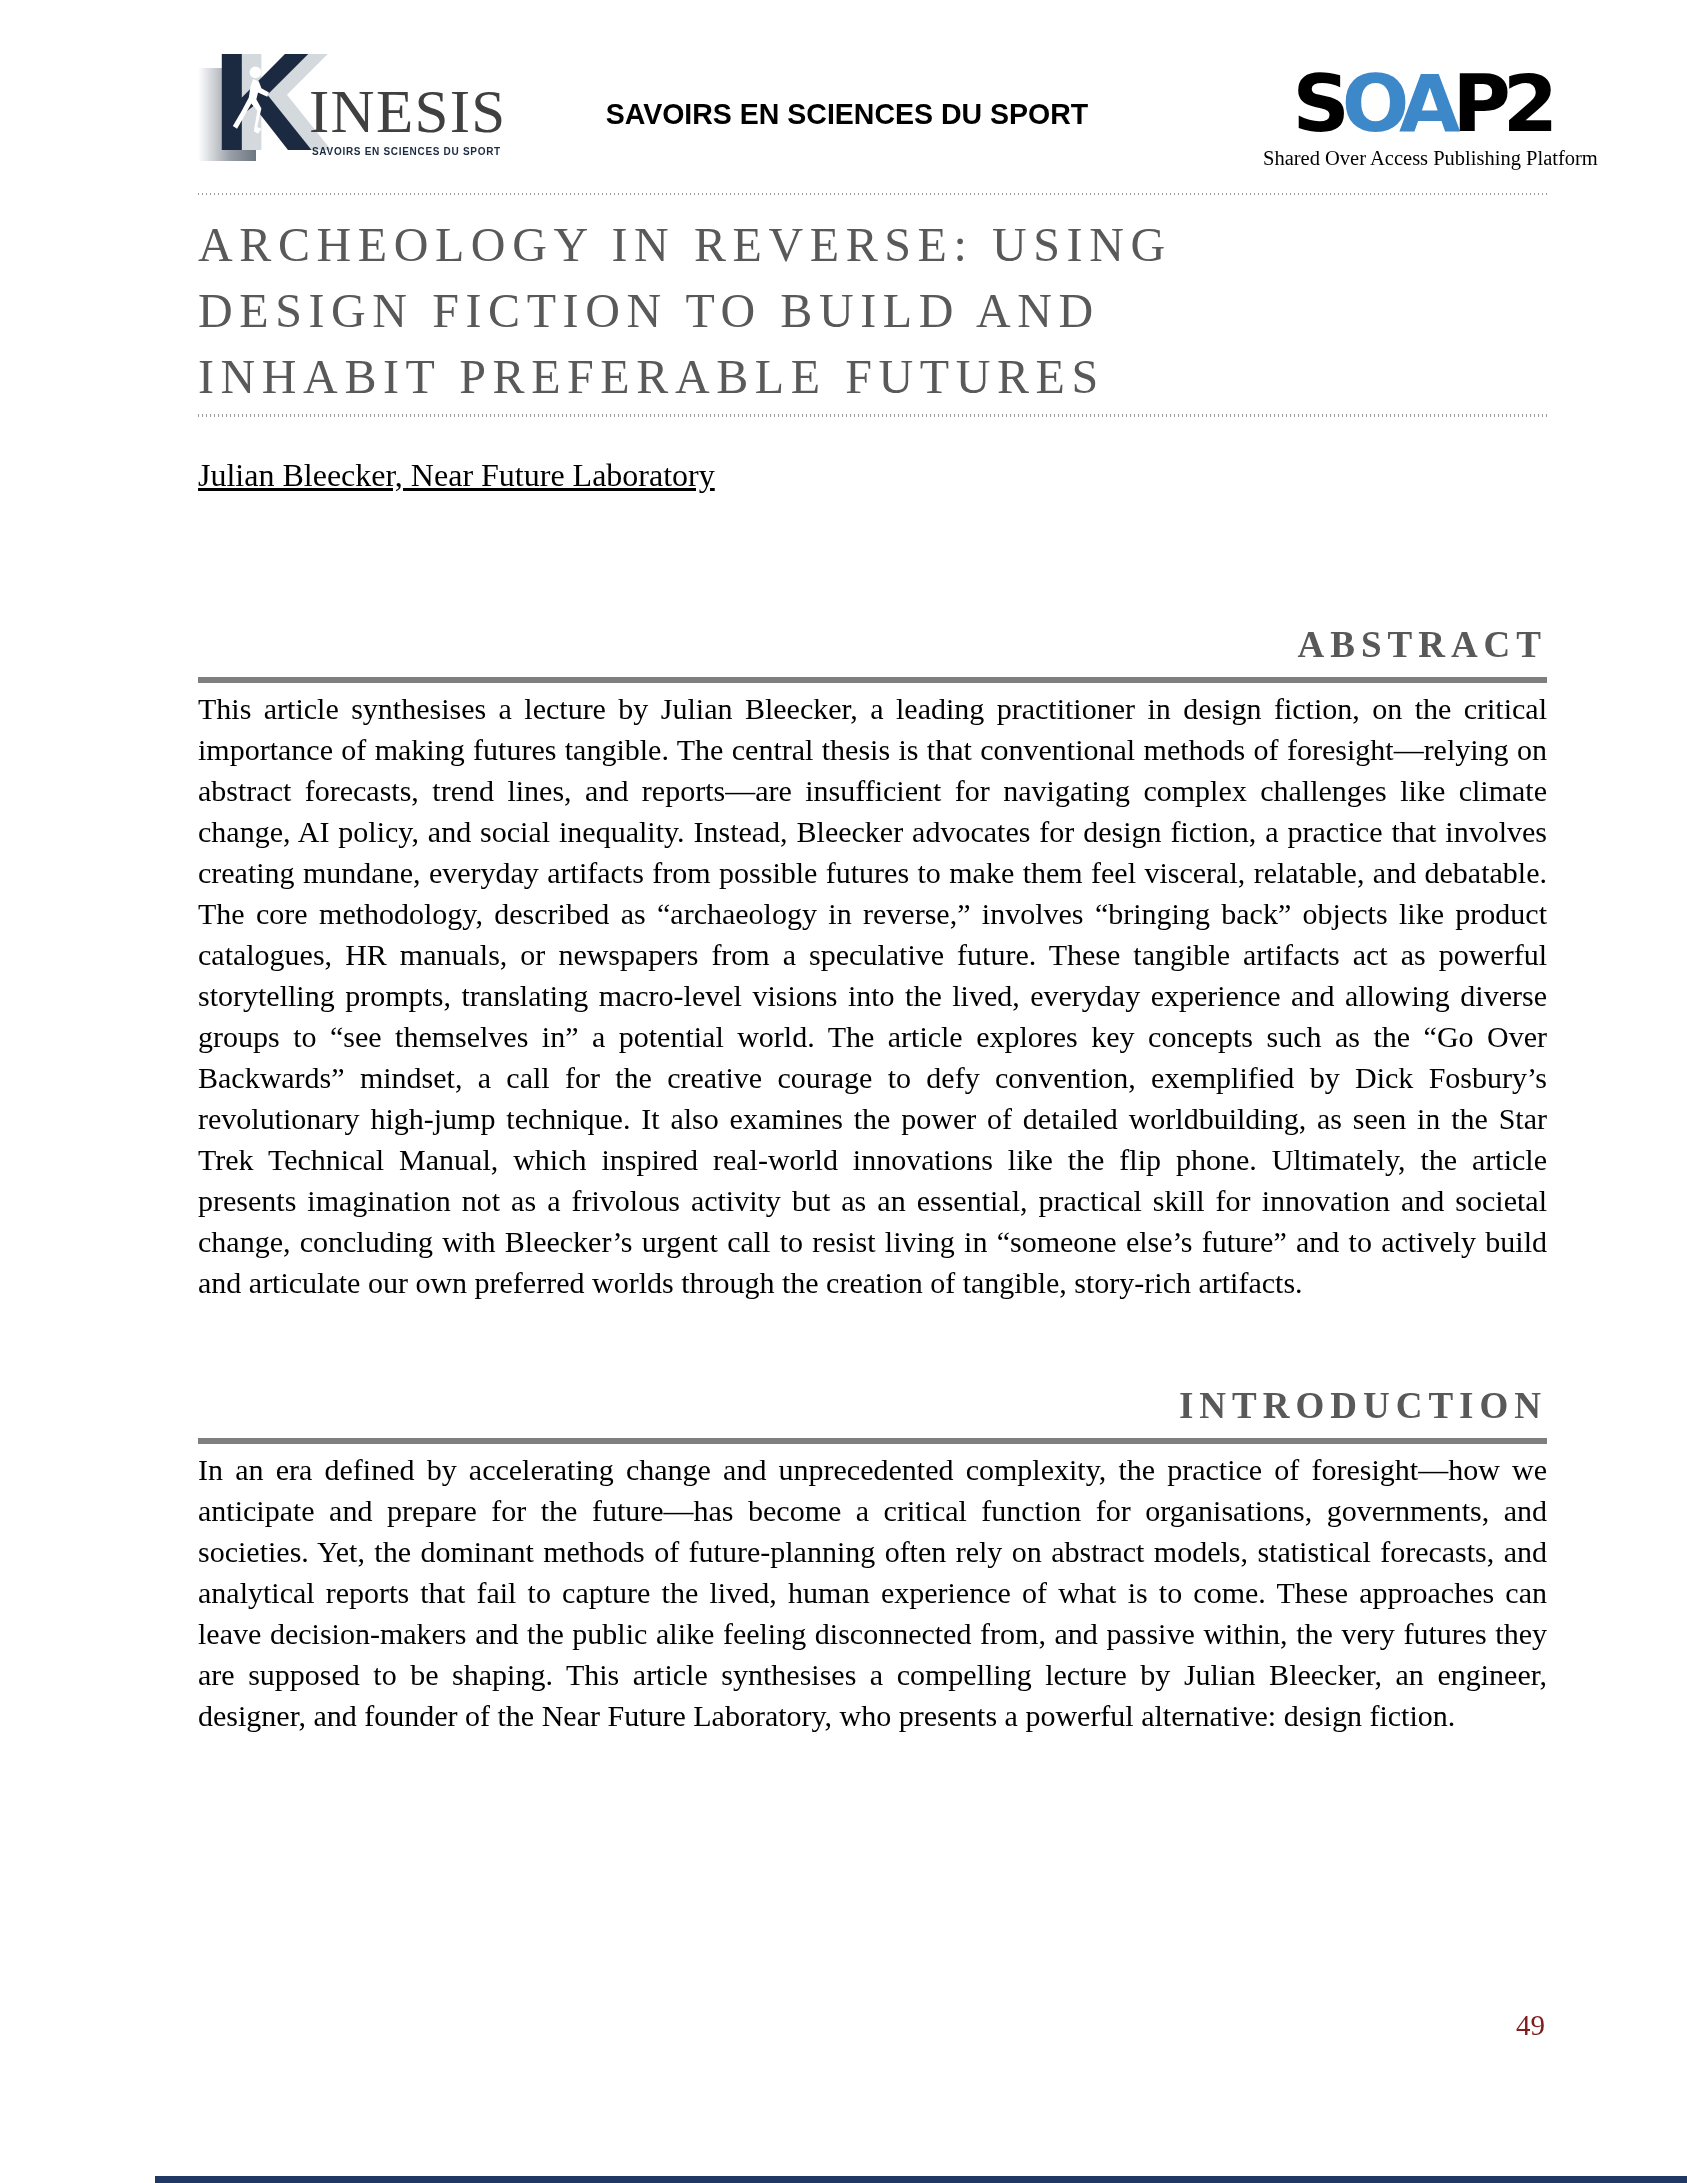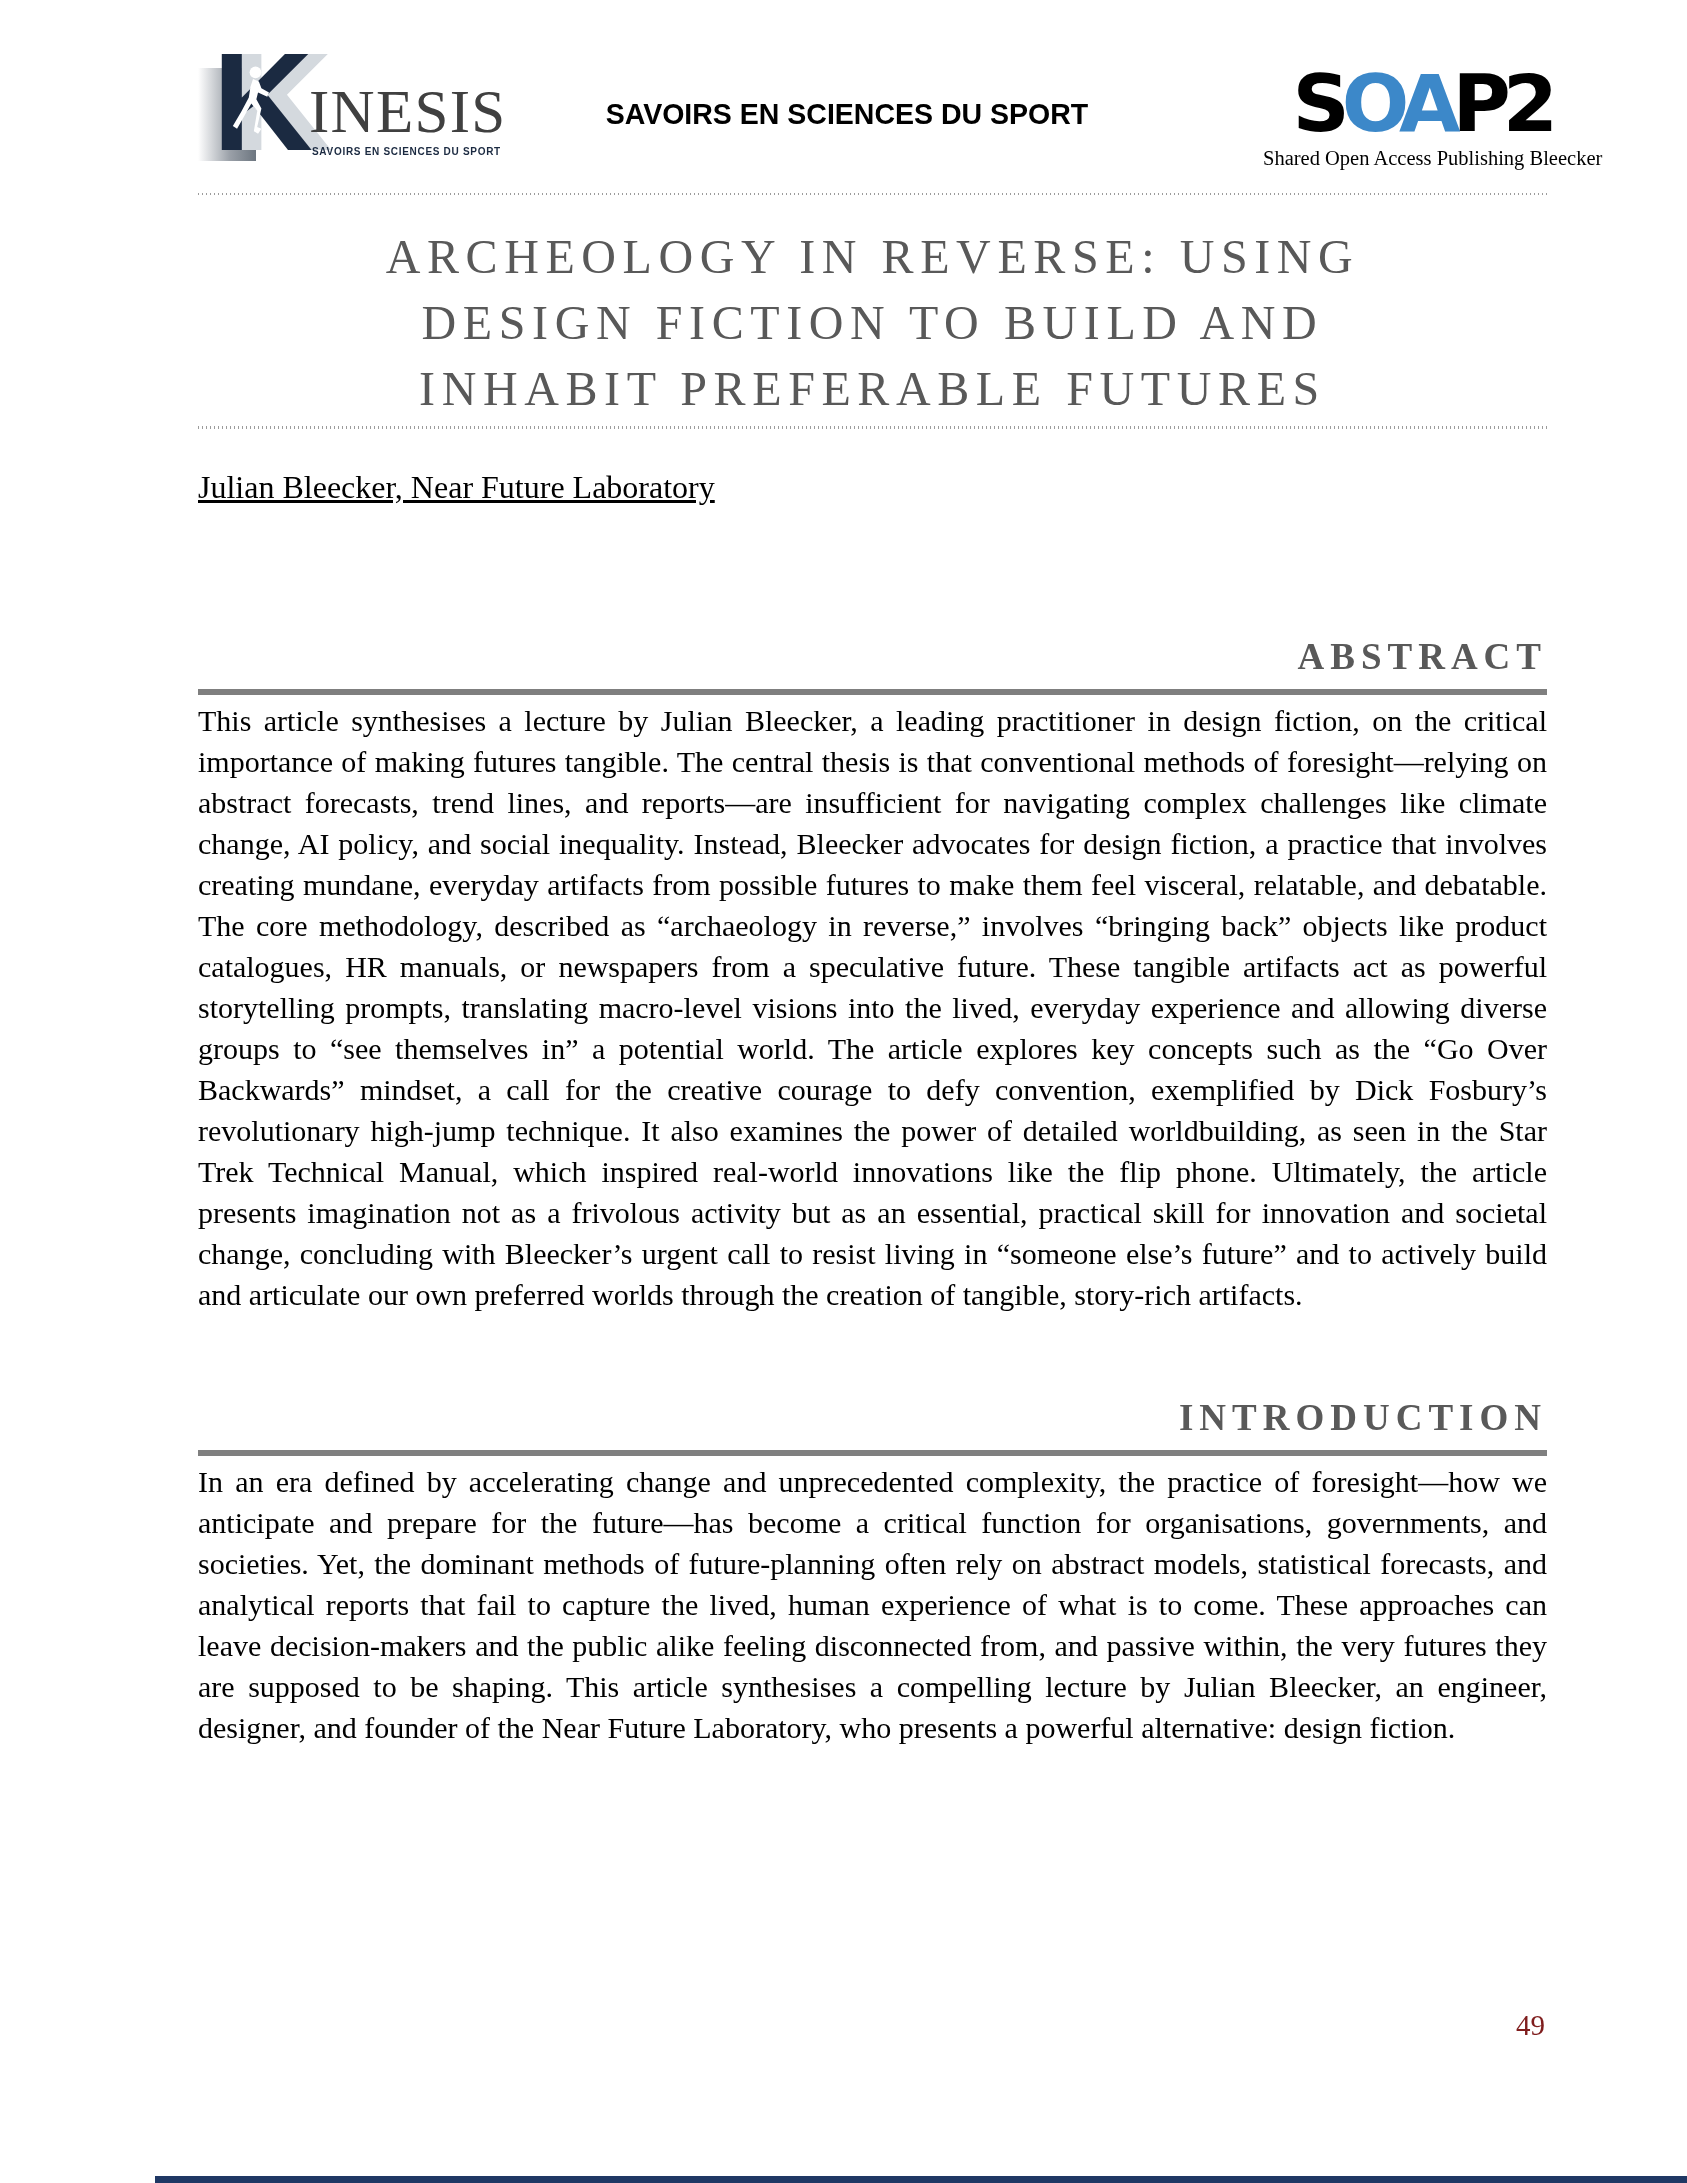--- a/index.html
+++ b/index.html
@@ -82,21 +82,21 @@
     background: repeating-linear-gradient(90deg, #9c9c9c 0 1.3px, transparent 1.3px 4px);
   }
   .rule-dotted.top { margin-top: 22.5px; }
   .rule-dotted.under-title { margin-top: 4px; }
   .rule-solid {
     height: 6px;
     background: #7f7f7f;
     margin-top: 12px;
   }
   
-  .title { margin-top: 29px; text-align: center; }
+  .title { margin-top: 17px; }
   .title-line {
     display: block;
     font-family: "Liberation Serif", serif;
     font-weight: 500;
     font-size: 48px; line-height: 66px;
     letter-spacing: 6.6px;
     color: #595959;
     white-space: nowrap;
   }
   .author {
@@ -157,21 +157,21 @@
         <span class="k-name">INESIS</span>
         <span class="k-tag">SAVOIRS EN SCIENCES DU SPORT</span>
       </div>
 
       <div class="header-center">SAVOIRS EN SCIENCES DU SPORT</div>
 
       <div class="soap">
         <div class="soap-word">
           <span class="soap-black">S</span><span class="soap-blue">OA</span><span class="soap-black">P2</span>
         </div>
-        <div class="soap-tag">Shared Open Access Publishing Bleecker</div>
+        <div class="soap-tag">Shared Over Access Publishing Platform</div>
       </div>
 
     </div>
 
     <div class="rule-dotted top"></div>
 
     <h1 class="title">
       <span class="title-line">ARCHEOLOGY IN REVERSE: USING</span>
       <span class="title-line">DESIGN FICTION TO BUILD AND</span>
       <span class="title-line">INHABIT PREFERABLE FUTURES</span>

